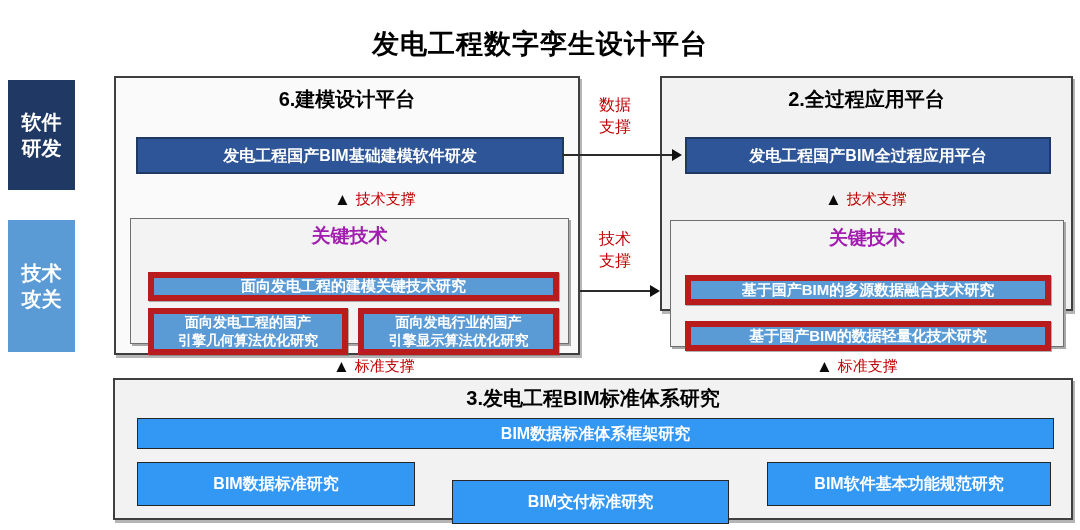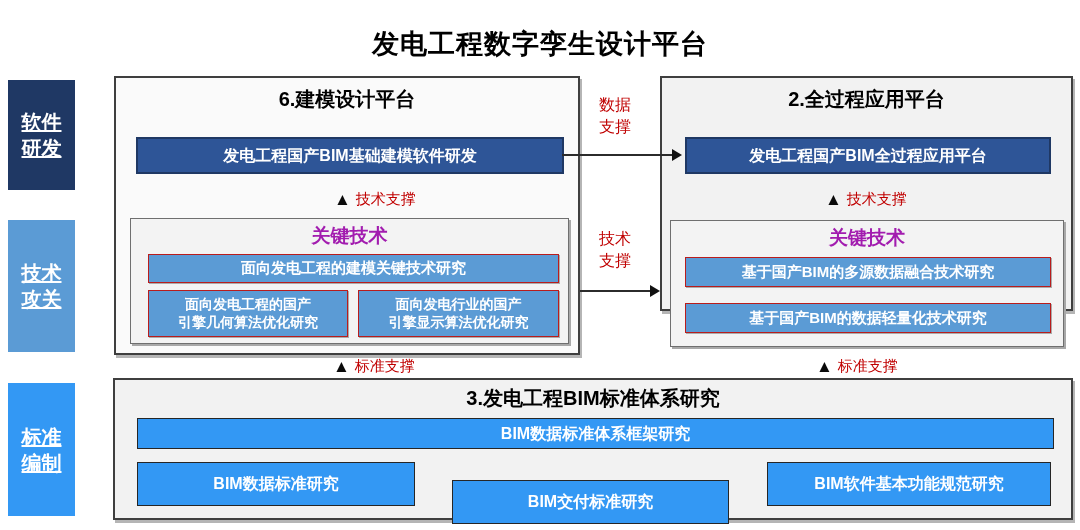--- a/index.html
+++ b/index.html
@@ -10,34 +10,34 @@
   *{margin:0;padding:0;box-sizing:border-box;}
   html,body{width:1080px;height:530px;background:#ffffff;overflow:hidden;
     font-family:"Liberation Sans","DejaVu Sans",sans-serif;}
   .canvas{position:absolute;left:0;top:0;width:1080px;height:530px;background:#ffffff;}
   .abs{position:absolute;}
   .page-title{left:0;top:26px;width:1080px;text-align:center;
     font-size:27px;font-weight:bold;color:#000;letter-spacing:1px;}
   
   .side-tag{left:8px;width:67px;color:#fff;font-size:20px;font-weight:bold;
     display:flex;align-items:center;justify-content:center;text-align:center;
-    white-space:pre-line;line-height:1.3;text-decoration:underline;}
+    white-space:pre-line;line-height:1.3;}
   .side-navy{background:var(--navy);}
   .side-mid{background:var(--midblue);}
   .side-bright{background:var(--brightblue);}
   
   .big-box{background:#f6f6f6;border:2px solid var(--boxline);
     box-shadow:2px 3px 0 rgba(120,120,120,.55);}
   .box-title{width:100%;text-align:center;font-size:20px;font-weight:bold;color:#000;}
   
   .bar{display:flex;align-items:center;justify-content:center;text-align:center;
     color:#fff;font-weight:bold;white-space:pre-line;line-height:1.25;}
   .bar-dark{background:var(--darkbar);border:2px solid var(--darkbar-border);font-size:16px;}
-  .bar-mid{background:var(--midblue);border:1px solid #b91c1c;font-size:15px;
-    box-shadow:1px 1px 0 rgba(100,100,100,.5);}
+  .bar-mid{background:var(--midblue);border:6px solid #b91c1c;font-size:15px;
+    box-shadow:1px 1px 0 rgba(100,100,100,.5);margin-top:18px;}
   .bar-bright{background:var(--brightblue);border:1px solid #262626;font-size:16px;}
   
   .kt-box{background:#f3f3f3;border:1px solid #6f6f6f;box-shadow:2px 2px 0 #a8a8a8;}
   .kt-title{width:100%;text-align:center;font-size:19px;font-weight:bold;color:#a21caf;}
   
   .support{display:flex;align-items:center;gap:5px;}
   .tri{color:#0a0a0a;font-size:17px;line-height:1;}
   .support-text{color:var(--red);font-size:15px;}
   
   .h-line{height:2px;background:#2b2b2b;}
@@ -50,22 +50,20 @@
 <body>
 
 <div class="canvas">
 
   <div class="abs page-title">发电工程数字孪生设计平台</div>
 
   <div class="abs side-tag side-navy" style="top:80px;height:110px;">软件
 研发</div>
   <div class="abs side-tag side-mid" style="top:220px;height:132px;">技术
 攻关</div>
-  <div class="abs side-tag side-bright" style="top:383px;height:133px;">标准
-编制</div>
 
   <div class="abs big-box" style="left:114px;top:76px;width:466px;height:279px;background:#fafafa;">
     <div class="abs box-title" style="top:8px;">6.建模设计平台</div>
     <div class="abs bar bar-dark" style="left:20px;top:59px;width:428px;height:37px;">发电工程国产BIM基础建模软件研发</div>
     <div class="abs support" style="left:218px;top:112px;">
       <span class="tri">▲</span>
       <span class="support-text">技术支撑</span>
     </div>
     <div class="abs kt-box" style="left:14px;top:140px;width:439px;height:126px;">
       <div class="abs kt-title" style="top:4px;">关键技术</div>

